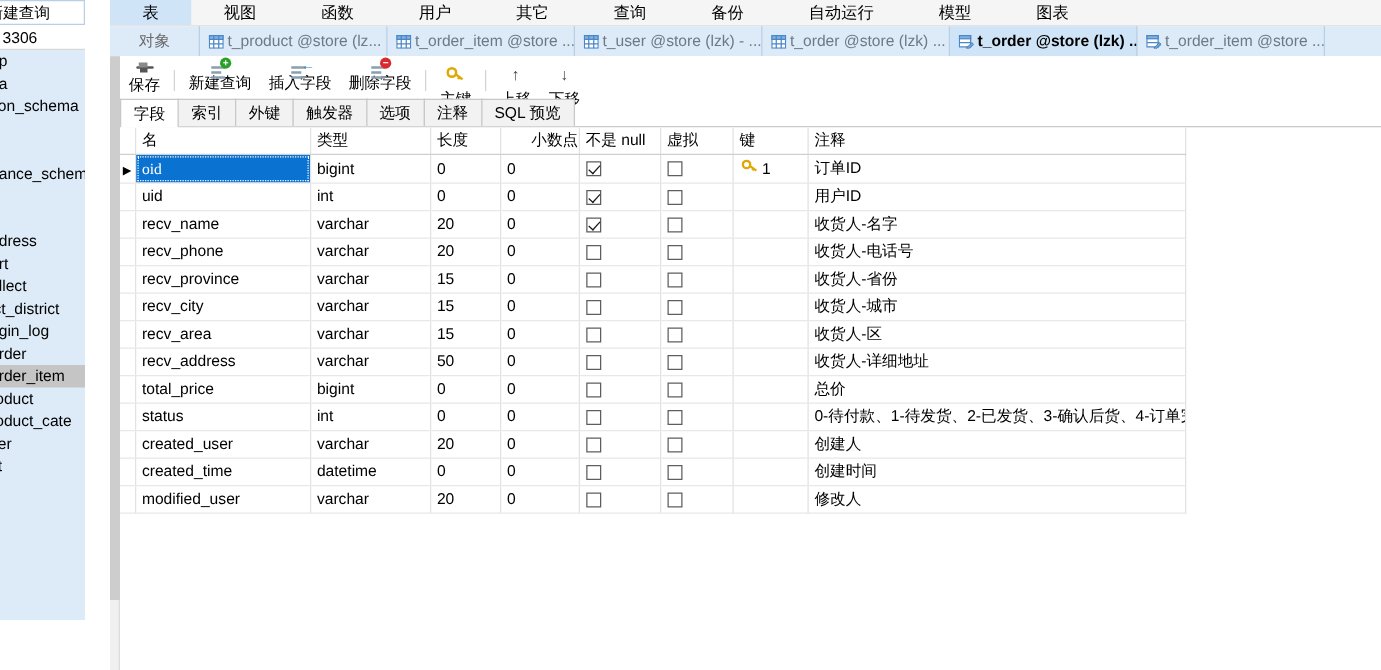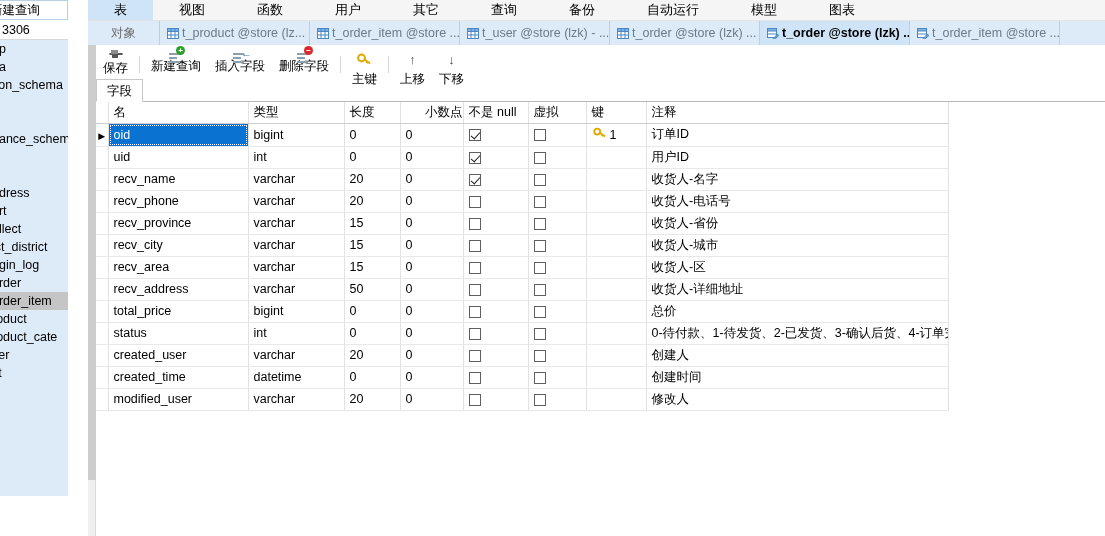--- a/index.html
+++ b/index.html
@@ -127,23 +127,22 @@
   .badge.red { background:#d9292e; }
   .badge.arrow { background:transparent; color:#3a7fc0; font-size:11px; right:-4px; bottom:-4px;}
 
   .ico-key { width: 15px; height: 13px; }
   .ico-key svg { display:block; }
   .ico-arrow { font-size: 13px; color: #4a4a4a; line-height: 1; }
 
   
   .subtabs {
     position: absolute; left: 8px; top: 34px; width: 1009px; height: 23px;
-    display: flex; align-items: flex-start;
+    display: flex; align-items: center;
     border-bottom: 1px solid #b9b9b9;
-    flex-direction: column;
   }
   .subtab {
     padding: 0 10px; height: 22px; line-height: 21px; font-size: 12.5px;
     border: 1px solid #c8c8c8; border-bottom: none;
     background: #f2f2f2; color: #000; margin-right: -1px; white-space: nowrap;
   }
   .subtab.active {
     background: #ffffff; height: 23px; line-height: 22px;
     border-bottom: 1px solid #ffffff; position: relative; z-index: 2;
     border-top: 1px solid #c8c8c8;
@@ -184,21 +183,21 @@
     width: 4px; height: 8px; border: solid #1a1a1a;
     border-width: 0 1.6px 1.6px 0; transform: rotate(42deg);
   }
   .keycell { display: flex; align-items: center; gap: 3px; padding-left: 6px; }
 
   tr.sel td.namecell {
     background: #0a72d0; color: #fff; padding: 0;
   }
   tr.sel td.namecell .inner {
     display: block; height: 20px; line-height: 20px; margin: 1px;
-    padding-left: 4px; outline: 1px dotted #ffffff; outline-offset: -1px;
+    padding-left: 4px; outline: 1px dotted #ffffff; outline-offset: -1px; font-family: Liberation Serif, serif;
   }
 </style>
 </head>
 <body>
 
 <div id="app">
 
   <div class="sidebar">
     <div class="sb-newquery">
       <span>新建查询</span>

